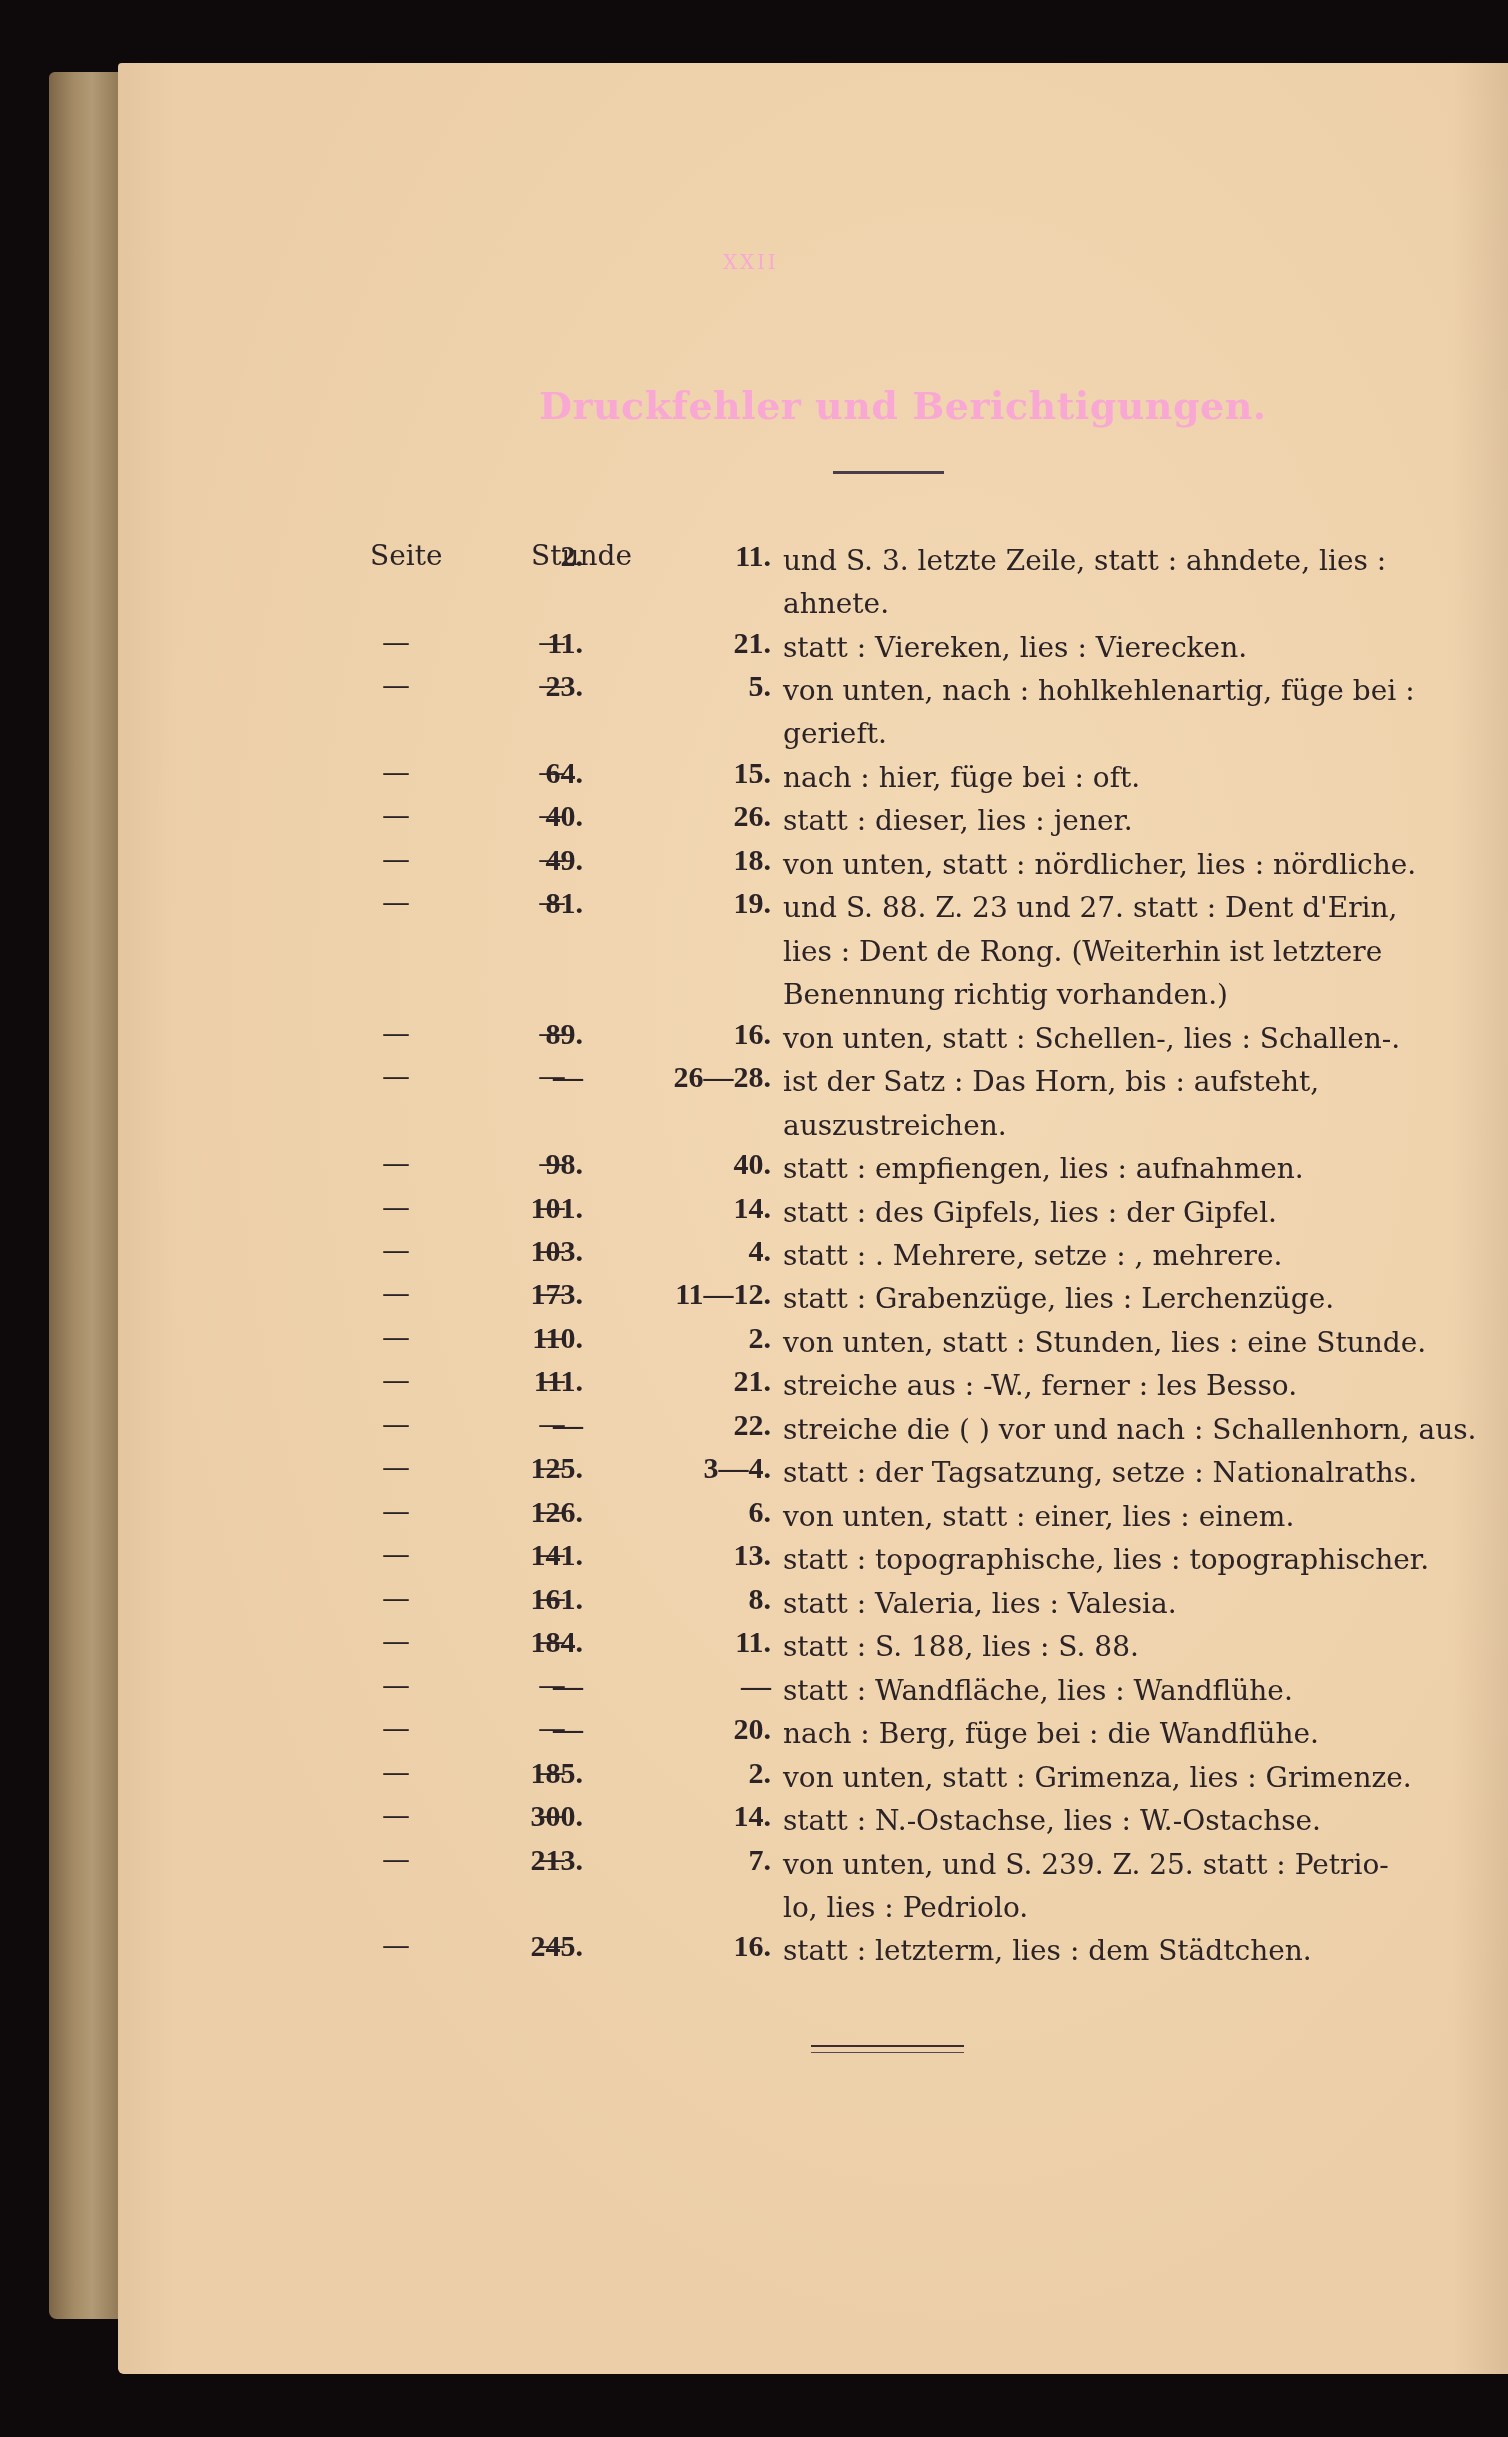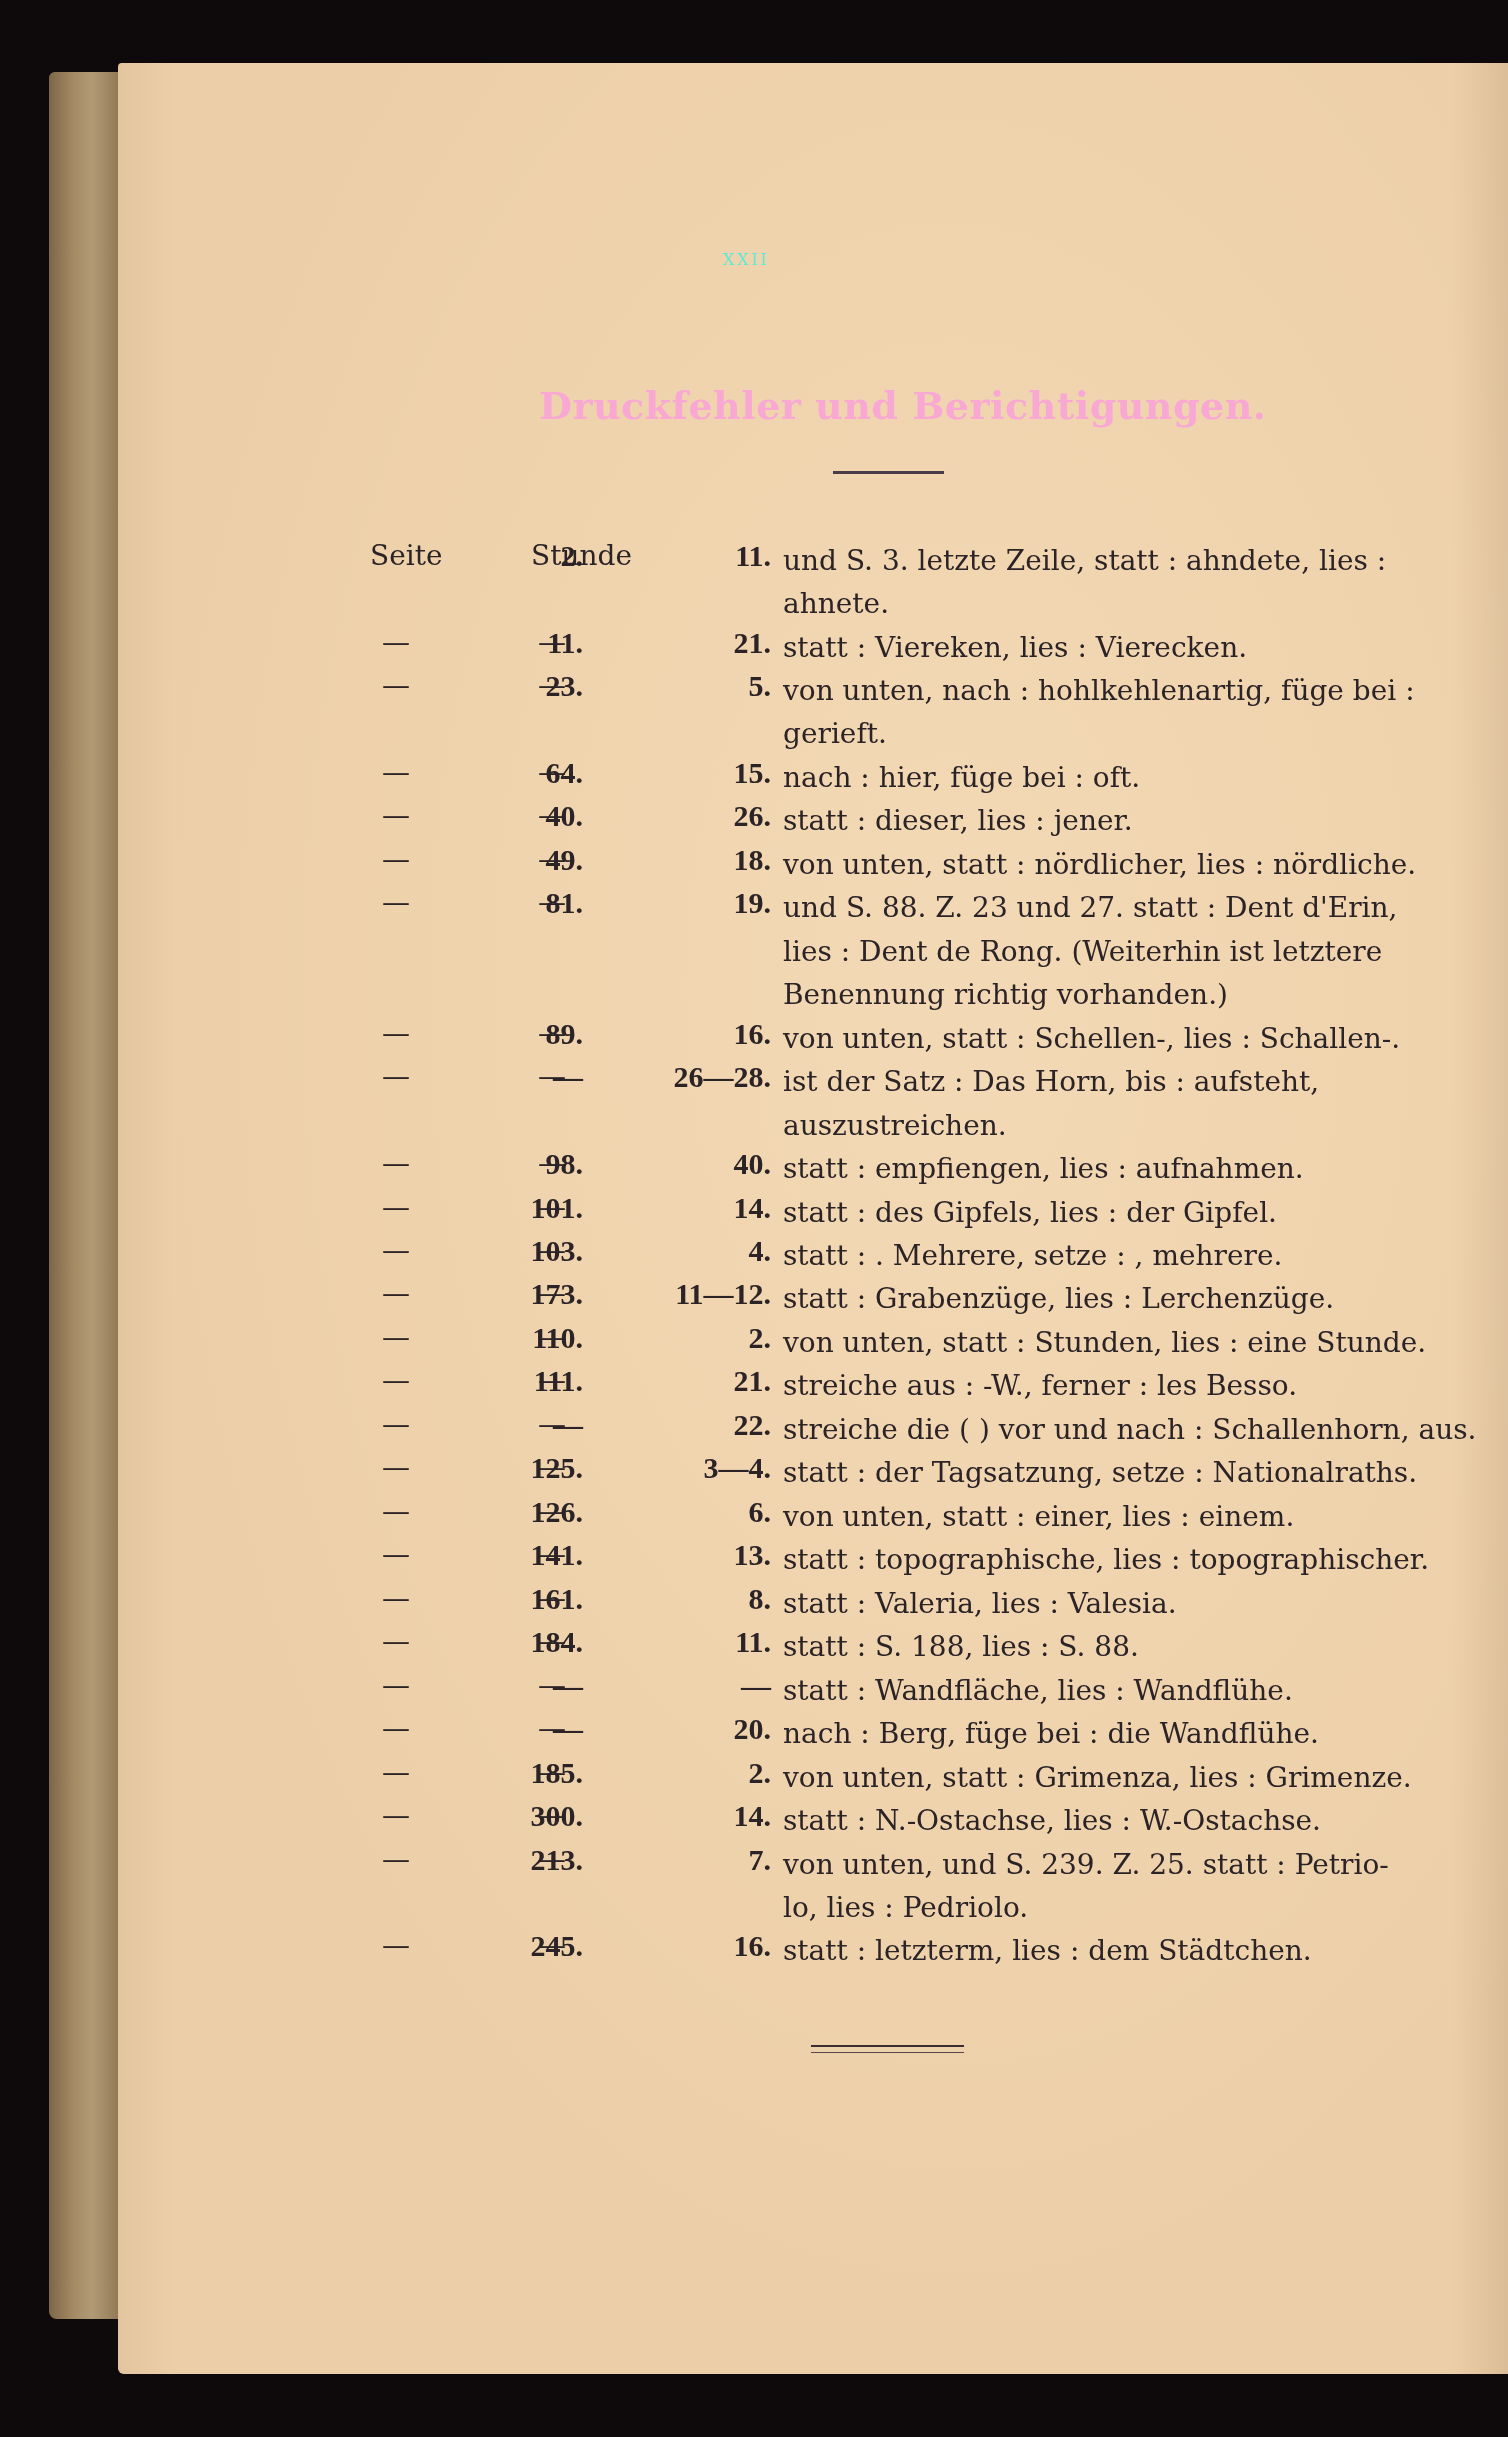--- a/index.html
+++ b/index.html
@@ -14,21 +14,21 @@
       background: linear-gradient(90deg, #7d6647 0%, #a58c67 35%, #b19a75 60%, #8f7753 100%);
       border-radius: 5.7px 0 0 7.6px;
     }
     .page {
       position: absolute; left: 118px; top: 63px; width: 1390px; height: 2311px;
       background: #eccfa8;
       background-image: radial-gradient(ellipse at 60% 40%, rgba(255,235,205,0.35), rgba(0,0,0,0) 70%),
                         linear-gradient(90deg, rgba(120,90,60,0.08) 0%, rgba(0,0,0,0) 4%, rgba(0,0,0,0) 96%, rgba(120,90,60,0.15) 100%);
       border-radius: 3.8px 0 0 5.7px;
     }
-    .folio-inner { position: absolute; left: 723px; top: 250px; font-size: 16px; color: #5eead4; letter-spacing: 2.8px; }
+    .folio-inner { position: absolute; left: 723px; top: 250px; font-size: 20px; color: #f9a8d4; letter-spacing: 2.8px; }
     .title {
       position: absolute; left: 539px; top: 383px; width: 709px;
       font-family: "DejaVu Serif", serif; font-weight: bold; font-size: 38px;
       color: #f9a8d4; letter-spacing: 0.5px; white-space: nowrap;
     }
     .title-rule {
       position: absolute; left: 715px; top: 407px; width: 111px; height: 2.8px; background: #4a3d4a;
     }
     .row {
       position: absolute; height: 43px; font-size: 28px; color: #2b2326; white-space: nowrap;

